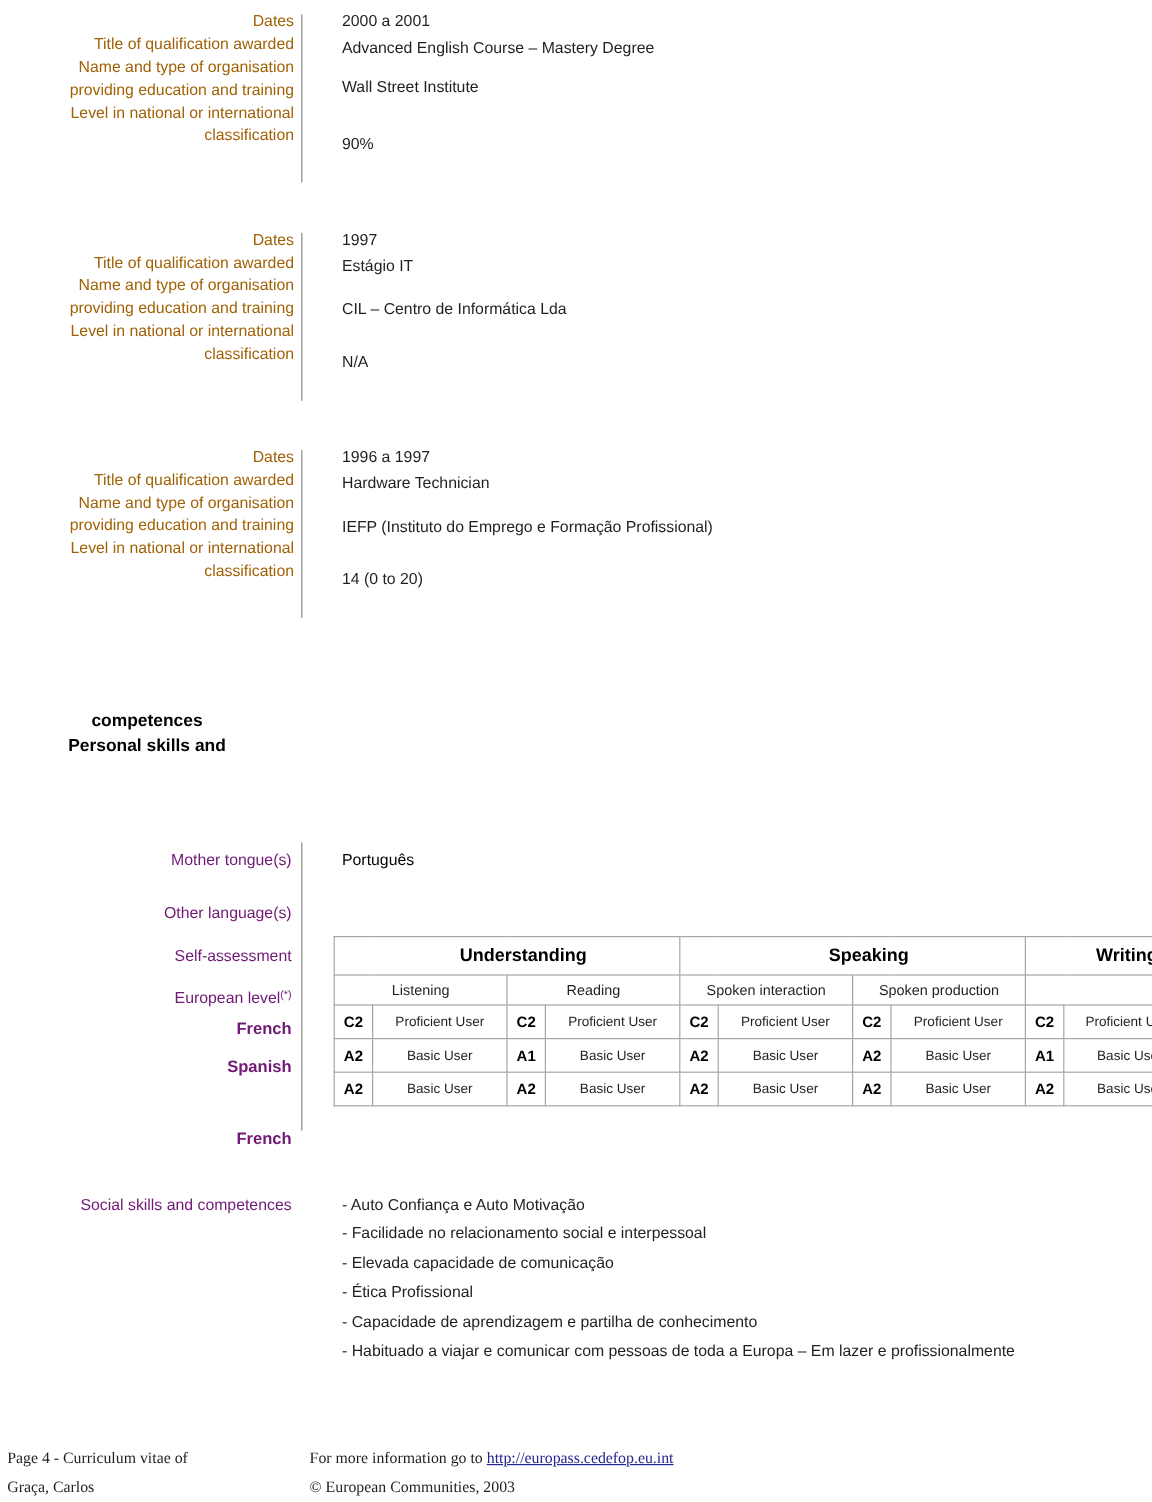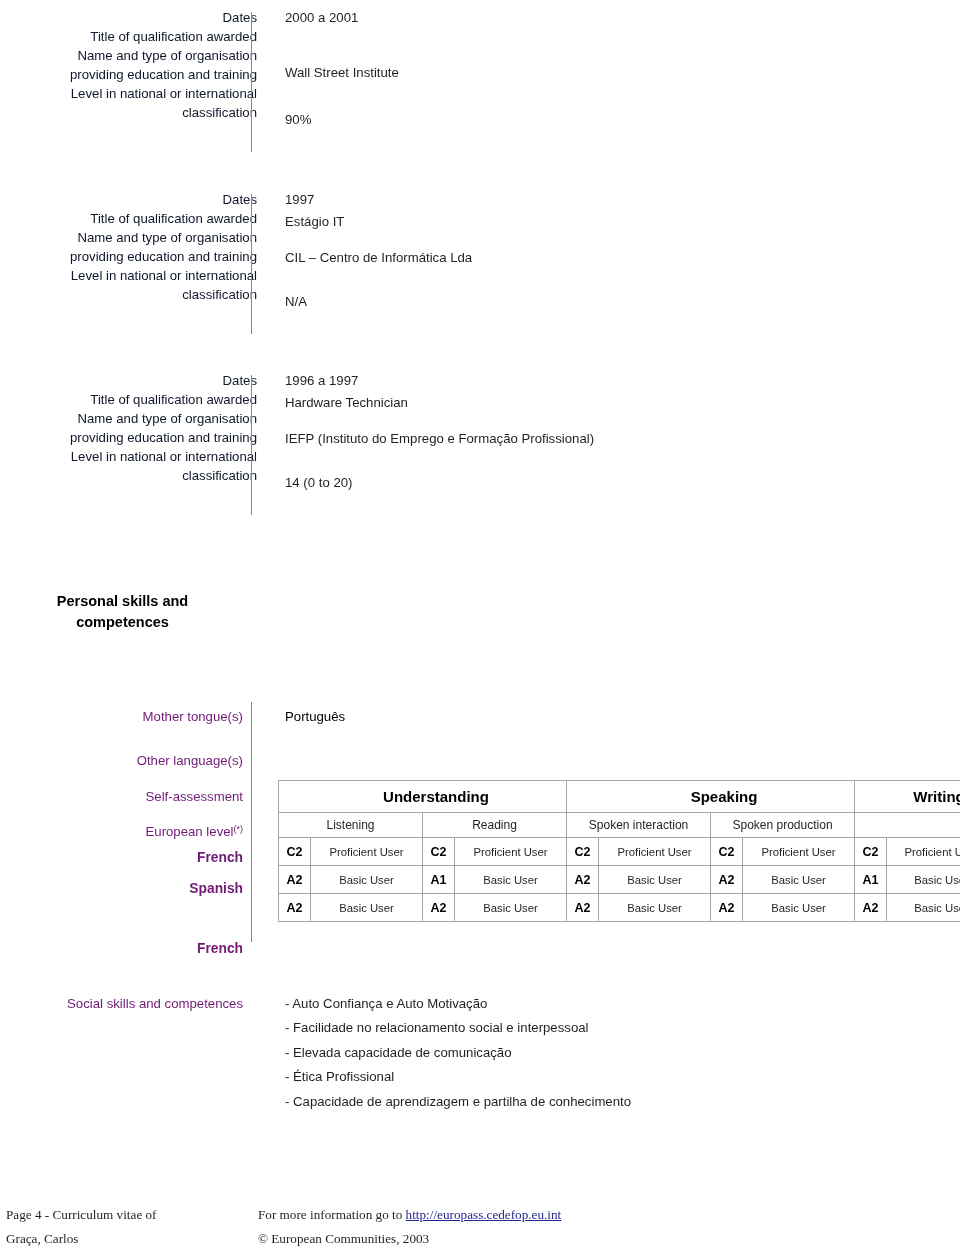--- a/index.html
+++ b/index.html
@@ -29,22 +29,21 @@
     width: 960px;
   }
   .edu-labels {
     position: absolute;
     left: 0;
     top: 0;
     width: 245px;
     text-align: right;
     font-size: 13.2px;
     line-height: 19px;
-    color: #0f172a;
-    padding-left: 12px;
+    color: #a16207;
   }
   .edu-rule {
     position: absolute;
     left: 251px;
     top: 4px;
     width: 0;
     border-left: 1px solid #8a8a8a;
   }
   .edu-values {
     position: absolute;
@@ -209,20 +208,21 @@
       <div>Dates</div>
       <div>Title of qualification awarded</div>
       <div>Name and type of organisation</div>
       <div>providing education and training</div>
       <div>Level in national or international</div>
       <div>classification</div>
     </div>
     <div class="edu-rule" style="height:140px;"></div>
     <div class="edu-values" style="height:140px;">
       <div class="v" style="top:0px;">2000 a 2001</div>
+      <div class="v" style="top:22px;">Advanced English Course – Mastery Degree</div>
       <div class="v" style="top:55px;">Wall Street Institute</div>
       <div class="v" style="top:102px;">90%</div>
     </div>
   </div>
 
   <div class="edu-block" style="top:190px;">
     <div class="edu-labels">
       <div>Dates</div>
       <div>Title of qualification awarded</div>
       <div>Name and type of organisation</div>
@@ -251,22 +251,22 @@
     <div class="edu-rule" style="height:140px;"></div>
     <div class="edu-values" style="height:140px;">
       <div class="v" style="top:0px;">1996 a 1997</div>
       <div class="v" style="top:22px;">Hardware Technician</div>
       <div class="v" style="top:58px;">IEFP (Instituto do Emprego e Formação Profissional)</div>
       <div class="v" style="top:102px;">14 (0 to 20)</div>
     </div>
   </div>
 
   <div class="section-heading" style="top:591px;">
+    <div>competences</div>
     <div>Personal skills and</div>
-    <div>competences</div>
   </div>
 
   <div class="skills-rule" style="top:702px; height:240px;"></div>
 
   <div class="lbl" style="top:708px;">Mother tongue(s)</div>
   <div class="val" style="top:708px;">Português</div>
 
   <div class="lbl" style="top:752px;">Other language(s)</div>
 
   <div class="lbl" style="top:788px;">Self-assessment</div>
@@ -347,20 +347,21 @@
 
 
   <div class="lbl" style="top:995px; width:243px;">Social skills and competences</div>
 
   <div class="bullets">
     <div>- Auto Confiança e Auto Motivação</div>
     <div>- Facilidade no relacionamento social e interpessoal</div>
     <div>- Elevada capacidade de comunicação</div>
     <div>- Ética Profissional</div>
     <div>- Capacidade de aprendizagem e partilha de conhecimento</div>
+    <div>- Habituado a viajar e comunicar com pessoas de toda a Europa – Em lazer e profissionalmente</div>
   </div>
 
   <div class="footer">
     <div class="col-left">
       <div>Page 4 - Curriculum vitae of</div>
       <div>Graça, Carlos</div>
     </div>
     <div class="col-right">
       <div><span>For more information go to </span><span class="link">http://europass.cedefop.eu.int</span></div>
       <div>© European Communities, 2003</div>

